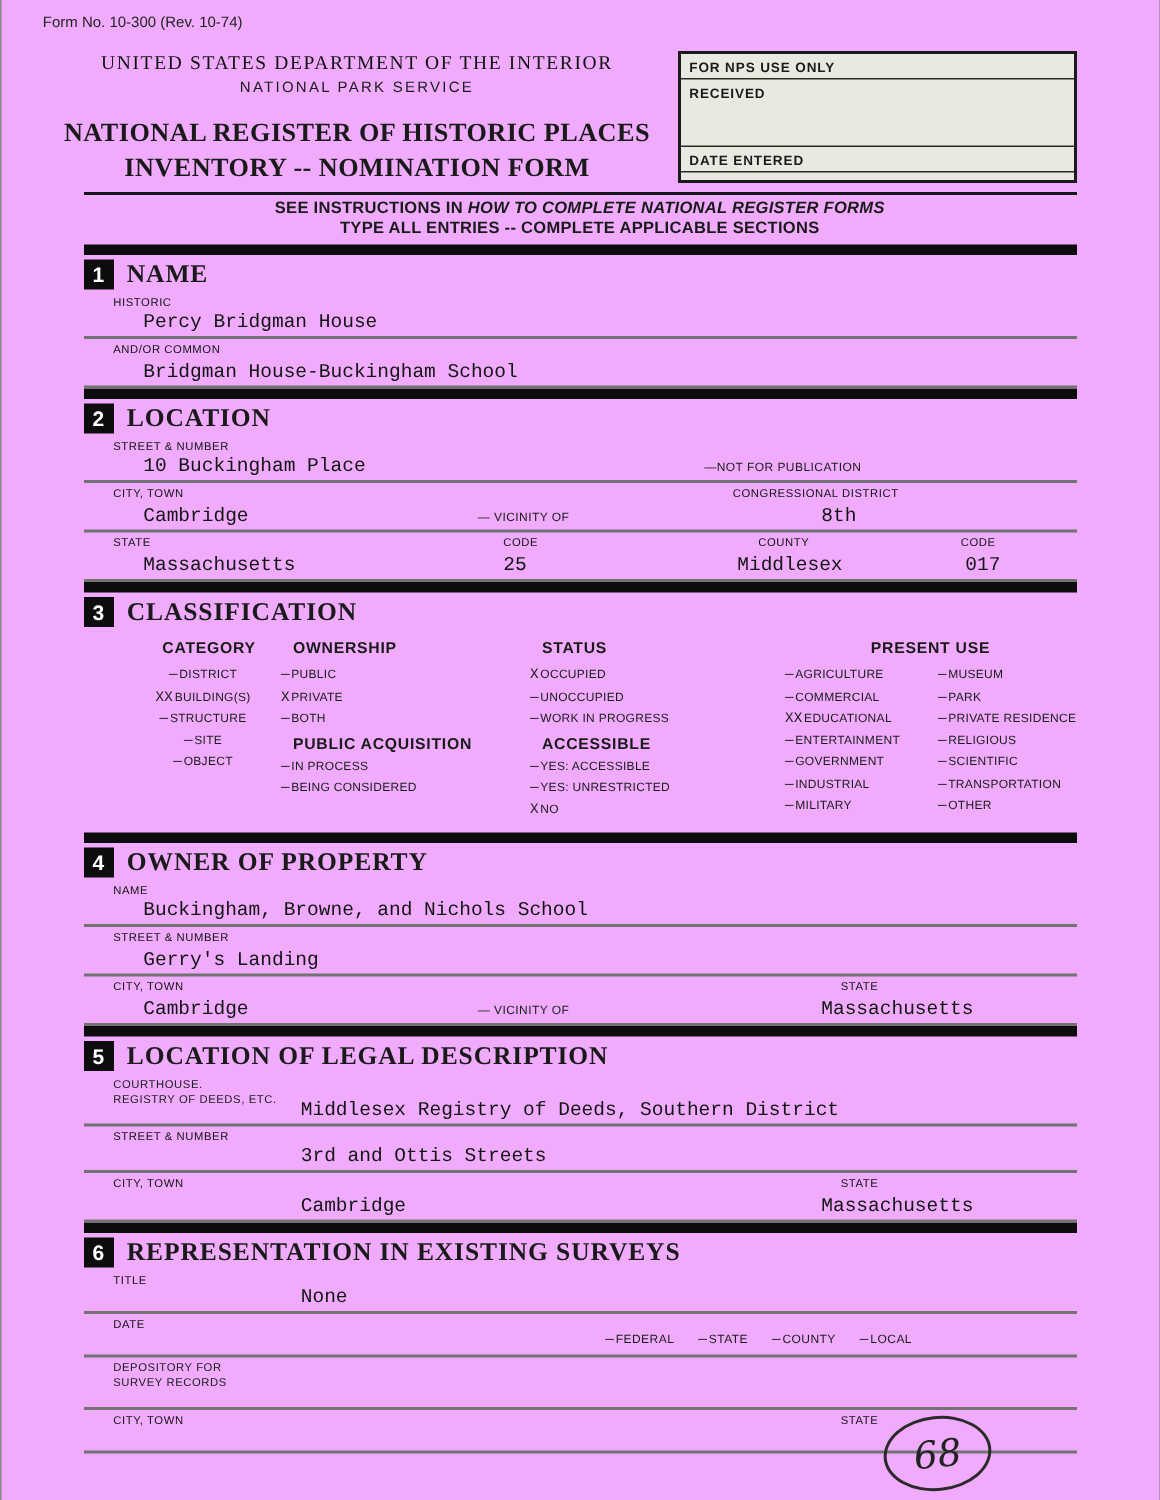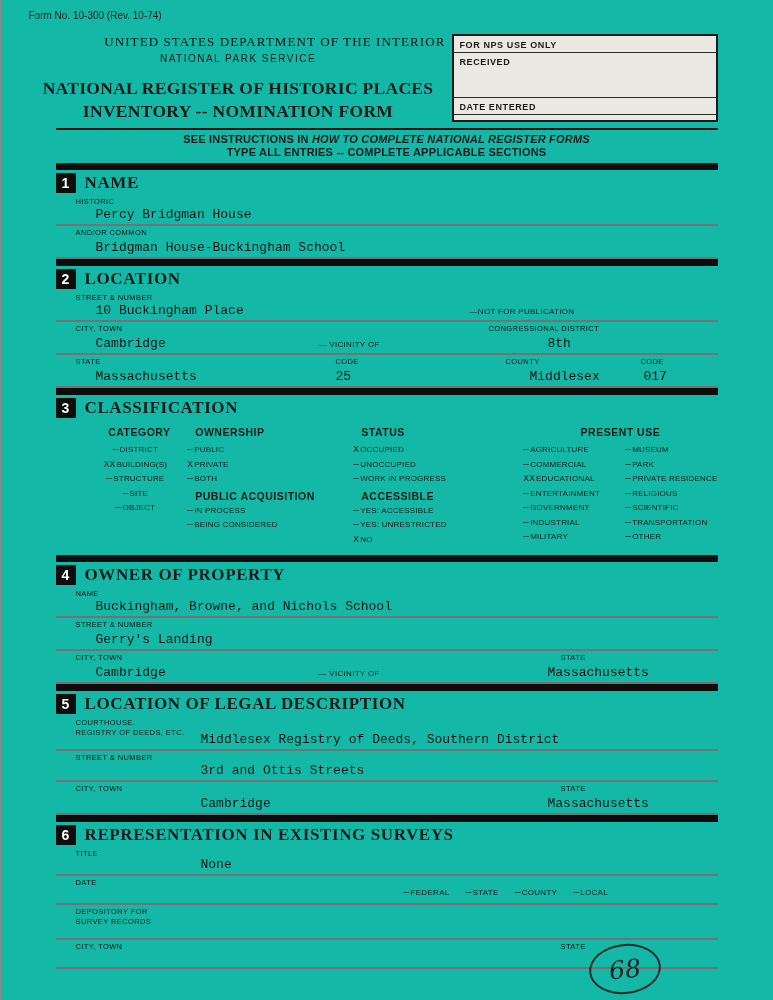--- a/index.html
+++ b/index.html
@@ -1,22 +1,22 @@
 <!DOCTYPE html>
 <html><head>
 <meta charset="utf-8">
 <style>
   html,body{margin:0;padding:0;background:#888;}
-  .page{width:772px;height:1000px;position:relative;background:#14b8a6;overflow:hidden;
+  .page{width:772px;height:1000px;position:relative;background:#f0abfc;overflow:hidden;
         font-family:"Liberation Sans",sans-serif;color:#1a1a1a;margin:0 auto;}
   .form-no{position:absolute;top:10px;left:28px;font-size:10px;color:#222;}
 
   .header{display:flex;padding:34px 55px 4px 30px;}
   .hleft{width:415px;text-align:center;}
-  .dept1{font-family:"Liberation Serif",serif;font-size:13px;letter-spacing:1.1px;color:#111;text-align:right;}
+  .dept1{font-family:"Liberation Serif",serif;font-size:13px;letter-spacing:1.1px;color:#111;}
   .dept2{font-size:10px;letter-spacing:1.5px;margin-top:3px;}
   .title1{font-family:"Liberation Serif",serif;font-weight:bold;font-size:17.5px;margin-top:14px;letter-spacing:0.3px;}
   .title2{font-family:"Liberation Serif",serif;font-weight:bold;font-size:17.5px;margin-top:2px;letter-spacing:0.3px;}
 
   .nps-box{margin-left:auto;width:266px;height:88px;border:2px solid #1a1a1a;background:#e9e8e1;
            display:flex;flex-direction:column;box-sizing:border-box;padding-bottom:5px;}
   .nps-row{font-size:9px;font-weight:bold;letter-spacing:0.6px;padding:4px 0 2px 6px;border-bottom:1.5px solid #2a2a2a;}
   .nps-grow{flex:1;}
 
   .instructions{margin:2px 55px 0;border-top:2px solid #161616;text-align:center;padding:3px 0 4px;}
@@ -107,21 +107,21 @@
     <div class="fsmall" style="left:263px;">— VICINITY OF</div>
     <div class="flabel" style="left:433px;">CONGRESSIONAL DISTRICT</div>
     <div class="fvalue" style="left:492px;">8th</div>
   </div>
   <div class="frow h31">
     <div class="flabel">STATE</div>
     <div class="fvalue">Massachusetts</div>
     <div class="flabel" style="left:280px;">CODE</div>
     <div class="fvalue" style="left:280px;">25</div>
     <div class="flabel" style="left:450px;">COUNTY</div>
-    <div class="fvalue" style="left:474px;">Middlesex</div>
+    <div class="fvalue" style="left:436px;">Middlesex</div>
     <div class="flabel" style="left:585px;">CODE</div>
     <div class="fvalue" style="left:588px;">017</div>
   </div>
 
   <div class="bar"></div>
   <div class="sec-head">
     <div class="sec-num">3</div>
     <div class="sec-title">CLASSIFICATION</div>
   </div>
   <div class="class-body">

